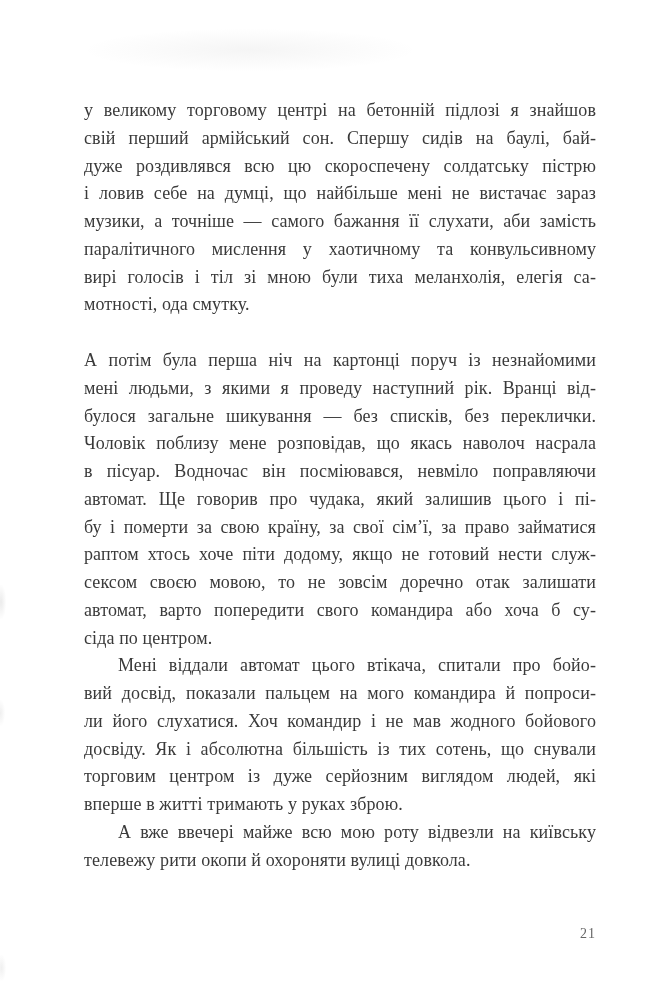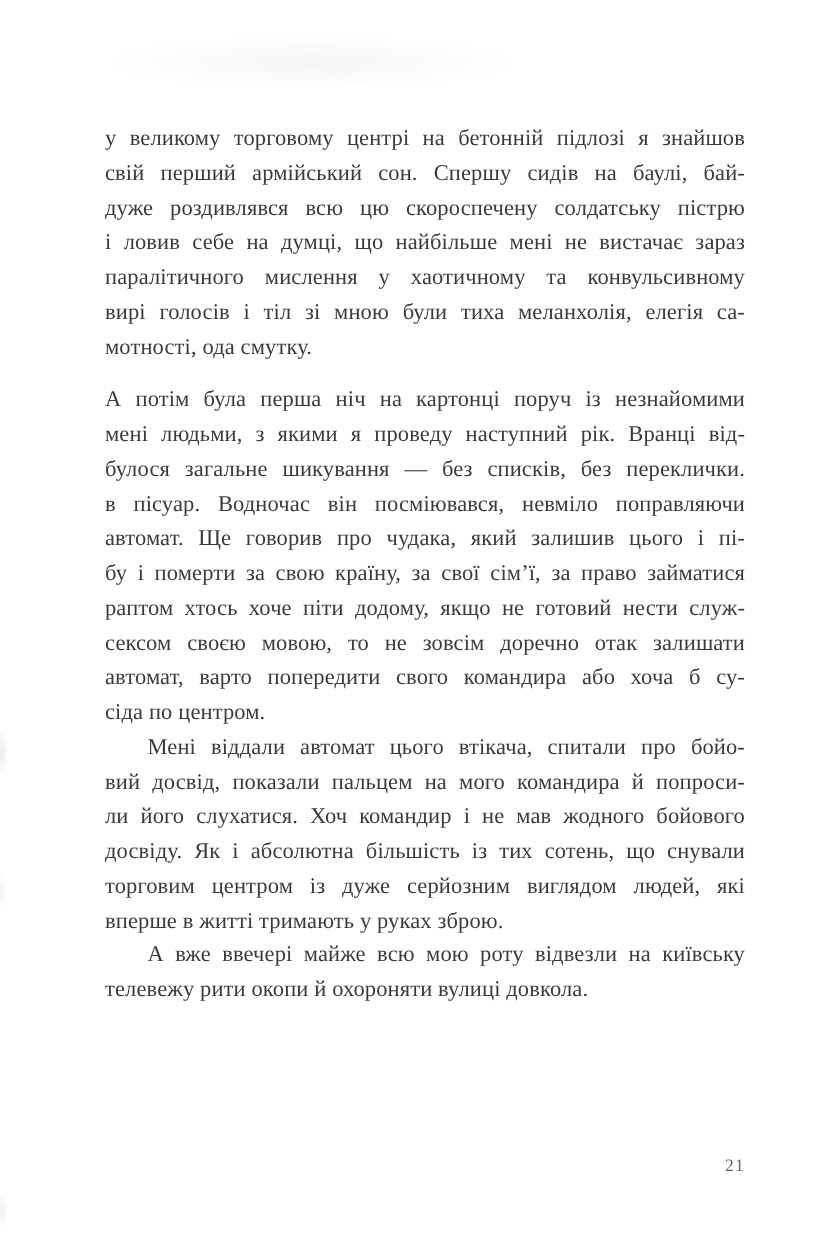--- a/index.html
+++ b/index.html
@@ -44,21 +44,21 @@
     width: 512px;
     font-size: 18px;
     line-height: 27.75px;
     letter-spacing: 0.1px;
   }
   .para {
     margin: 0;
     font-family: Liberation Serif, serif;
   }
   .para.gap-before {
-    margin-top: 15px;
+    margin-top: 28px;
   }
   .para .line {
     text-align: justify;
     text-align-last: justify;
     white-space: normal;
   }
   .para .line.last {
     text-align: right;
     text-align-last: left;
   }
@@ -84,28 +84,30 @@
   <div class="artifact edge-mark-1"></div>
   <div class="artifact edge-mark-2"></div>
   <div class="artifact edge-mark-3"></div>
 
   <div class="text-block">
       <div class="para">
         <div class="line">у великому торговому центрі на бетонній підлозі я знайшов</div>
         <div class="line">свій перший армійський сон. Спершу сидів на баулі, бай-</div>
         <div class="line">дуже роздивлявся всю цю скороспечену солдатську пістрю</div>
         <div class="line">і ловив себе на думці, що найбільше мені не вистачає зараз</div>
+        <div class="line">музики, а точніше — самого бажання її слухати, аби замість</div>
         <div class="line">паралітичного мислення у хаотичному та конвульсивному</div>
         <div class="line">вирі голосів і тіл зі мною були тиха меланхолія, елегія са-</div>
         <div class="line last">мотності, ода смутку.</div>
       </div>
       <div class="para gap-before">
         <div class="line">А потім була перша ніч на картонці поруч із незнайомими</div>
         <div class="line">мені людьми, з якими я проведу наступний рік. Вранці від-</div>
         <div class="line">булося загальне шикування — без списків, без переклички.</div>
+        <div class="line">Чоловік поблизу мене розповідав, що якась наволоч насрала</div>
         <div class="line">в пісуар. Водночас він посміювався, невміло поправляючи</div>
         <div class="line">автомат. Ще говорив про чудака, який залишив цього і пі-</div>
         <div class="line">бу і померти за свою країну, за свої сім’ї, за право займатися</div>
         <div class="line">раптом хтось хоче піти додому, якщо не готовий нести служ-</div>
         <div class="line">сексом своєю мовою, то не зовсім доречно отак залишати</div>
         <div class="line">автомат, варто попередити свого командира або хоча б су-</div>
         <div class="line last">сіда по центром.</div>
       </div>
       <div class="para indent">
         <div class="line">Мені віддали автомат цього втікача, спитали про бойо-</div>

